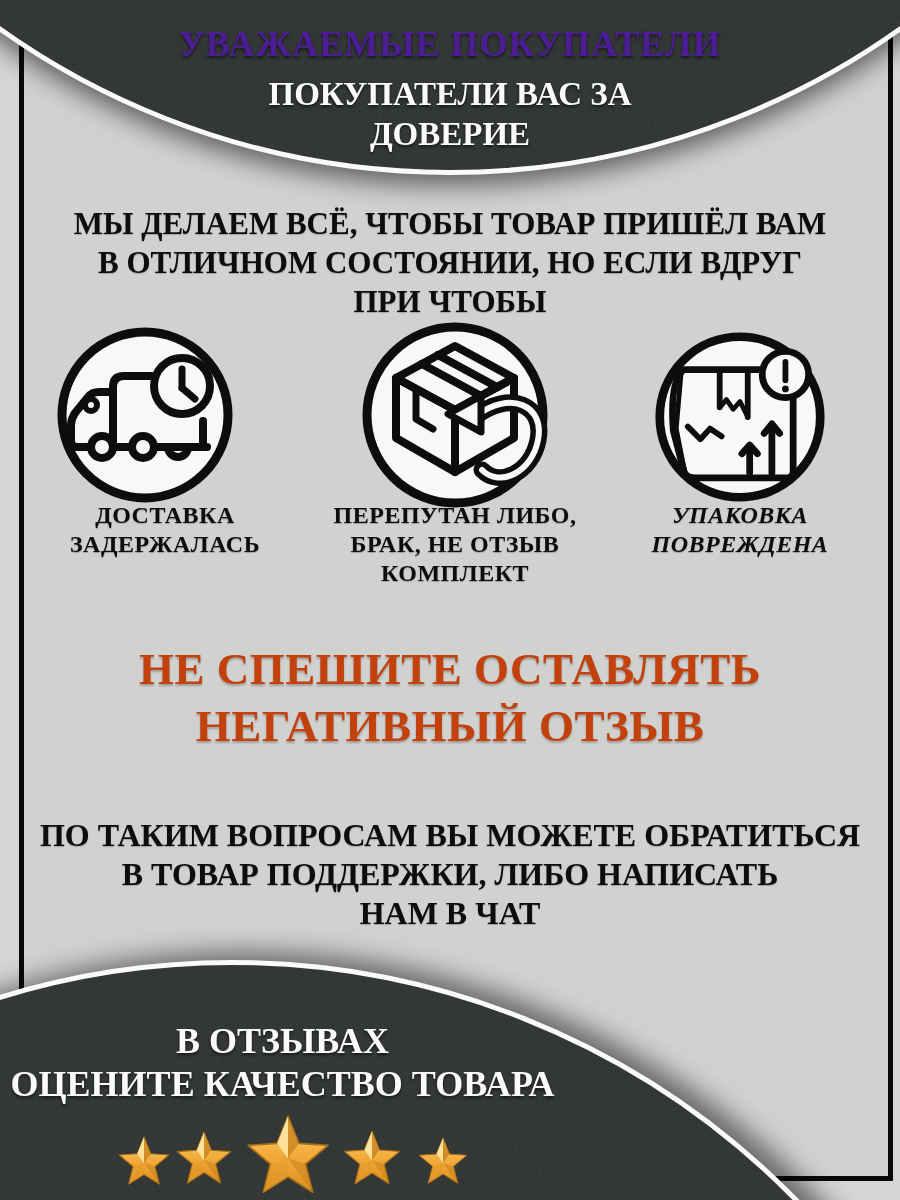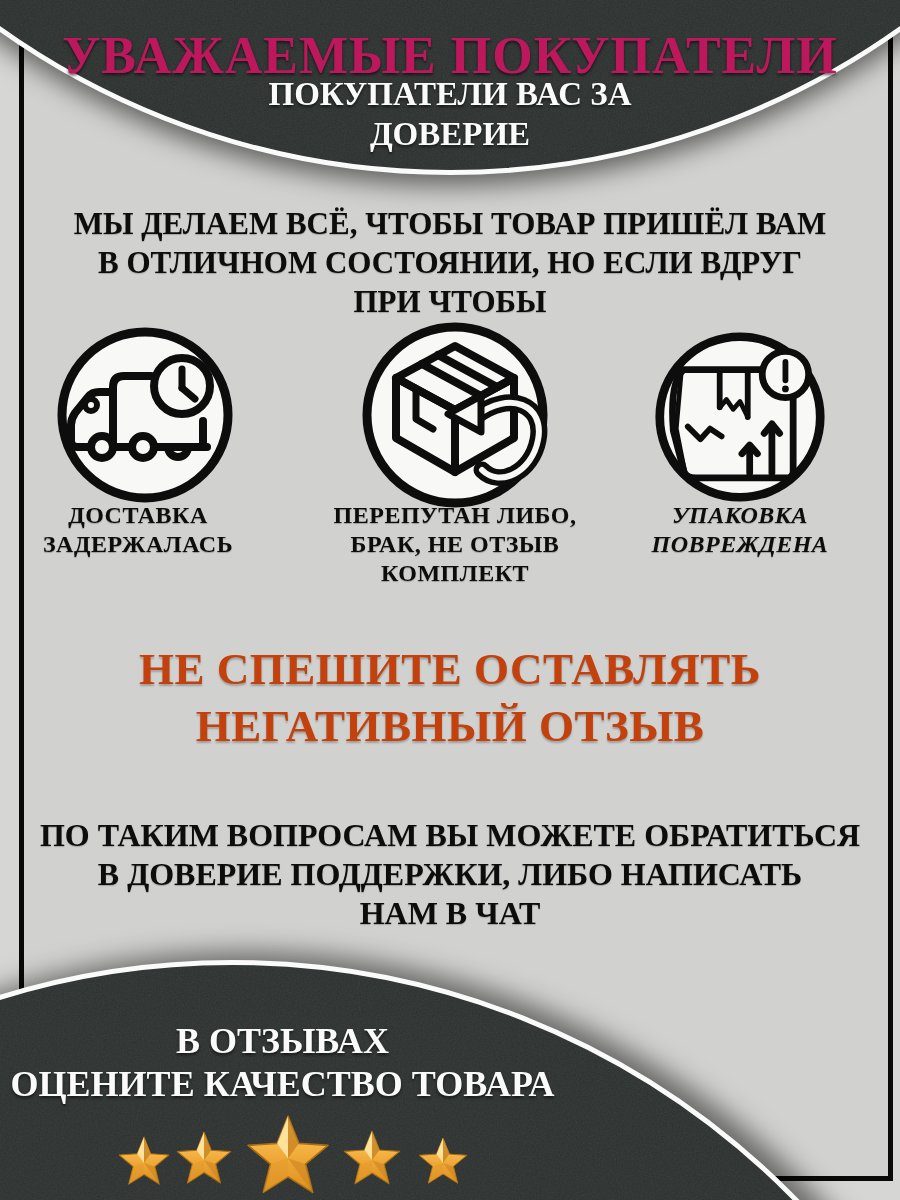--- a/index.html
+++ b/index.html
@@ -20,31 +20,31 @@
     background:#2B302F;border:5px solid #FAFAFA;
     overflow:hidden;z-index:2;
   }
   .circle-top{left:-329px;top:-1383px;width:1558px;height:1558px;
     box-shadow:0 10px 26px rgba(0,0,0,.55);}
   .circle-bottom{left:-559px;top:960px;width:1582px;height:1582px;
     box-shadow:14px -8px 26px rgba(0,0,0,.5);}
   .grain-layer{position:absolute;left:0;top:0;width:100%;height:100%;opacity:.16;}
   .txt{position:absolute;left:0;width:900px;text-align:center;z-index:3;}
   .line{display:block;}
-  .gold-title{top:22px;font-size:52px;line-height:44px;color:#be185d;
-    letter-spacing:1px;text-shadow:0 2px 3px rgba(0,0,0,.6);margin-top:12px;}
+  .gold-title{top:22px;font-size:36px;line-height:44px;color:#4c1d95;
+    letter-spacing:1px;text-shadow:0 2px 3px rgba(0,0,0,.6);}
   .white-sub{top:74px;font-size:33px;line-height:40px;color:#FAFAFA;
     text-shadow:0 2px 3px rgba(0,0,0,.6);}
   .intro{top:204px;font-size:31px;line-height:39px;color:#0D0D0D;
     text-shadow:0 1px 1px rgba(0,0,0,.22);}
   .issue-icon{position:absolute;z-index:3;}
   .issue-label{position:absolute;z-index:3;text-align:center;
     font-size:24px;line-height:29px;color:#0D0D0D;
     text-shadow:0 1px 1px rgba(0,0,0,.25);letter-spacing:.5px;}
-  .label-1{left:23px;top:501px;width:230px;}
+  .label-1{left:50px;top:501px;width:230px;}
   .label-2{left:320px;top:501px;width:270px;}
   .label-3{left:625px;top:501px;width:230px;font-style:italic;}
   .warning{top:641px;font-size:45px;line-height:57px;color:#c2410c;
     text-shadow:0 2px 2px rgba(0,0,0,.25);letter-spacing:.5px;}
   .support{top:784px;font-size:32px;line-height:39px;color:#0D0D0D;
     text-shadow:0 1px 1px rgba(0,0,0,.22);margin-top:32px;}
   .footer-txt{position:absolute;left:10px;top:1020px;width:545px;z-index:3;
     text-align:center;font-size:36px;line-height:43px;color:#FAFAFA;
     text-shadow:0 2px 3px rgba(0,0,0,.6);}
   .star{position:absolute;z-index:3;}
@@ -167,21 +167,21 @@
   <span class="line">ПОВРЕЖДЕНА</span>
 </div>
 
 <div class="txt warning">
   <span class="line">НЕ СПЕШИТЕ ОСТАВЛЯТЬ</span>
   <span class="line">НЕГАТИВНЫЙ ОТЗЫВ</span>
 </div>
 
 <div class="txt support">
   <span class="line">ПО ТАКИМ ВОПРОСАМ ВЫ МОЖЕТЕ ОБРАТИТЬСЯ</span>
-  <span class="line">В ДОВЕРИЕ ПОДДЕРЖКИ, ЛИБО НАПИСАТЬ</span>
+  <span class="line">В ТОВАР ПОДДЕРЖКИ, ЛИБО НАПИСАТЬ</span>
   <span class="line">НАМ В ЧАТ</span>
 </div>
 
 <div class="footer-txt">
   <span class="line">В ОТЗЫВАХ</span>
   <span class="line">ОЦЕНИТЕ КАЧЕСТВО ТОВАРА</span>
 </div>
 
 <div>
   <svg class="star" style="left:118px;top:1136px" width="52" height="50">

